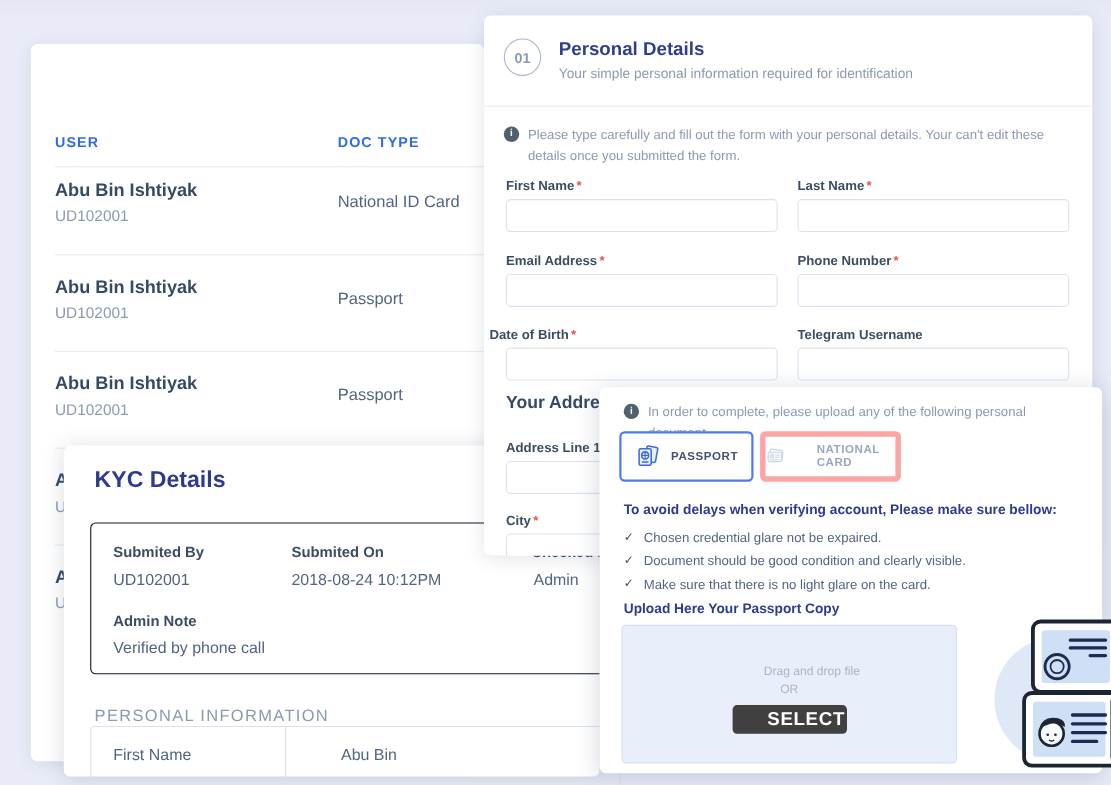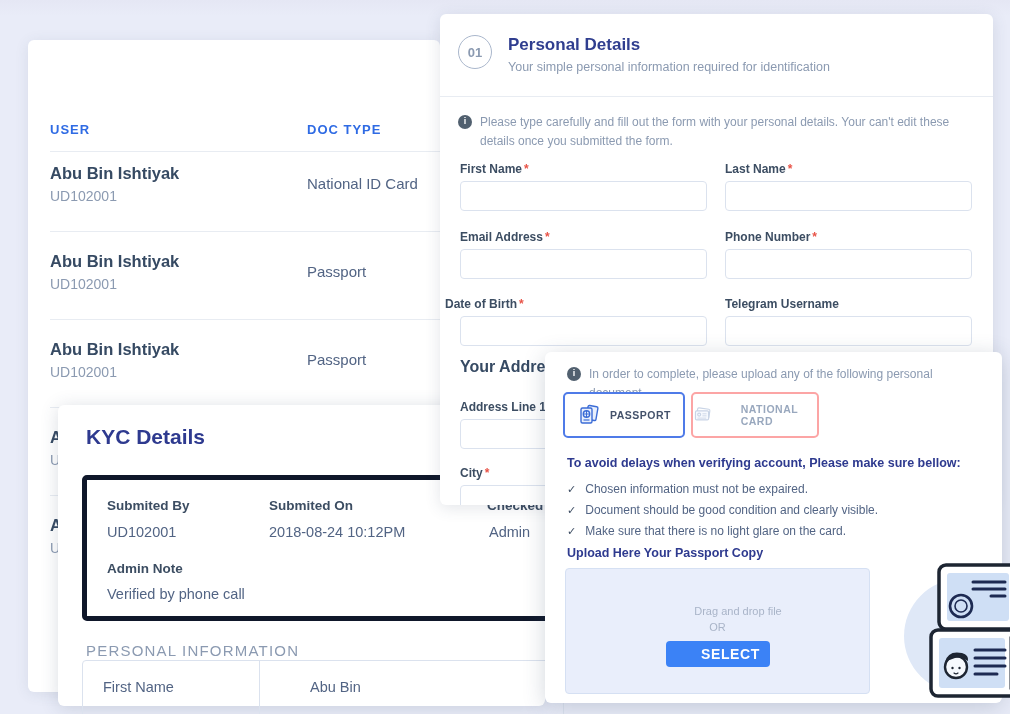--- a/index.html
+++ b/index.html
@@ -20,21 +20,21 @@
   .krow{position:absolute;left:22px;right:0;height:88px;}
   .krow.r1{top:122px}.krow.r2{top:210px}.krow.r3{top:298px}.krow.r4{top:386px}.krow.r5{top:474px}
   .kname{font-size:16.5px;font-weight:700;color:#364a63;padding-top:2px;}
   .kid{margin-top:5px;font-size:14px;color:#8b9ab1;}
   .kdoc{position:absolute;left:257px;top:13px;font-size:15px;color:#526484;}
   .rdiv{position:absolute;left:0;right:0;top:69px;height:1px;background:#e8ecf2;}
   
   .kyc-details{left:58px;top:405px;width:487px;height:301px;z-index:2;border-radius:6px 6px 6px 6px;
     box-shadow:0 2px 18px rgba(54,74,99,.18);}
   .kyc-details h2{position:absolute;left:28px;top:20px;margin:0;font-size:21px;font-weight:700;color:#2e3a8f;}
-  .sumbox{position:absolute;left:24px;top:70px;width:480px;height:136px;border:5px solid #0f172a;border-radius:5px;}
+  .sumbox{position:absolute;left:24px;top:70px;width:480px;height:136px;border:1px solid #0f172a;border-radius:5px;}
   .slabel{position:absolute;font-size:13.5px;font-weight:700;color:#3c4d62;}
   .sval{position:absolute;font-size:14.5px;color:#526484;}
   .pi-label{position:absolute;left:28px;top:237px;font-size:15px;font-weight:400;color:#8b9ab1;letter-spacing:1.2px;}
   .pi-table{position:absolute;left:24px;top:255px;width:480px;height:60px;border:1px solid #dbe2ee;border-radius:4px;}
   .pi-vdiv{position:absolute;left:176px;top:0;bottom:0;width:1px;background:#dbe2ee;}
   .pi-cell-l{position:absolute;left:20px;top:18px;font-size:14.5px;color:#526484;}
   .pi-cell-v{position:absolute;left:200px;top:18px;font-size:14.5px;color:#526484;margin-left:27px;}
   
   .personal{left:440px;top:14px;width:553px;height:491px;z-index:3;overflow:hidden;
     box-shadow:0 3px 16px rgba(54,74,99,.14);}
@@ -61,34 +61,34 @@
   .a2l{left:20px;top:452px}.a2i{left:20px;top:471px}
   
   .upload{left:545px;top:352px;width:457px;height:351px;z-index:4;
     box-shadow:0 4px 22px rgba(54,74,99,.22);}
   .upload .note{left:22px;top:13px;width:415px;}
   .docbtn{position:absolute;top:40px;height:46px;display:flex;align-items:center;justify-content:center;gap:9px;
     border-radius:5px;box-sizing:border-box;background:#fff;cursor:pointer;}
   .docbtn .dlab{font-size:10.5px;font-weight:700;letter-spacing:.5px;}
   .docbtn.active{border:2px solid #4f7be8;}
   .docbtn.active .dlab{color:#44526b;}
-  .docbtn.idle{border:2px solid #fca5a5;gap:28px;}
+  .docbtn.idle{border:5px solid #fca5a5;gap:28px;}
   .docbtn.idle .dlab{color:#99a8be;}
   .b1{left:18px;width:122px}.b2{left:146px;width:128px}.b3{left:291px;width:127px}
   .warn-title{position:absolute;left:22px;top:104px;font-size:12.5px;font-weight:700;color:#2e3a8f;}
   .chk{position:absolute;left:22px;display:flex;gap:9px;align-items:flex-start;font-size:12px;color:#526484;}
   .c1{top:130px}.c2{top:151px}.c3{top:172px}
   .check-icon{color:#3d4d63;font-size:11px;line-height:1.4;font-weight:700;}
   .up-title{position:absolute;left:22px;top:194px;font-size:12.5px;font-weight:700;color:#2e3a8f;}
   .dropzone{position:absolute;left:20px;top:216px;width:305px;height:126px;background:#e9eefb;border:1px solid #d5e0f3;border-radius:4px;
     display:flex;flex-direction:column;align-items:center;box-sizing:border-box;}
   .dz-drag{margin-top:36px;font-size:11px;color:#a9b4c8;padding-left:41px;}
   .dz-or{margin-top:4px;font-size:11px;color:#a9b4c8;}
-  .dz-btn{margin-top:8px;width:104px;height:26px;background:#3b82f6;color:#fff;border:none;border-radius:4px;
-    font-size:14px;font-weight:700;letter-spacing:.6px;font-family:inherit;cursor:pointer;padding-left:32px;}
+  .dz-btn{margin-top:8px;width:104px;height:26px;background:#404040;color:#fff;border:none;border-radius:4px;
+    font-size:17px;font-weight:700;letter-spacing:.6px;font-family:inherit;cursor:pointer;padding-left:32px;}
   
   .illus{position:absolute;left:903px;top:556px;width:107px;height:150px;z-index:5;}
 </style>
 </head>
 <body>
 
 <div class="stage">
 
   <section class="card kyc-list">
     <span class="col-h user">USER</span>
@@ -201,21 +201,21 @@
           <path d="M11.5 10.5h5M11.5 13h5M5.5 15.8h10.5" stroke-width="1"></path>
         </g>
       </svg>
       <span class="dlab">NATIONAL CARD</span>
     </div>
 
     <div class="warn-title">To avoid delays when verifying account, Please make sure bellow:</div>
 
     <div class="chk c1">
       <span class="check-icon">✓</span>
-      <span>Chosen information must not be expaired.</span>
+      <span>Chosen credential glare not be expaired.</span>
     </div>
     <div class="chk c2">
       <span class="check-icon">✓</span>
       <span>Document should be good condition and clearly visible.</span>
     </div>
     <div class="chk c3">
       <span class="check-icon">✓</span>
       <span>Make sure that there is no light glare on the card.</span>
     </div>
 

